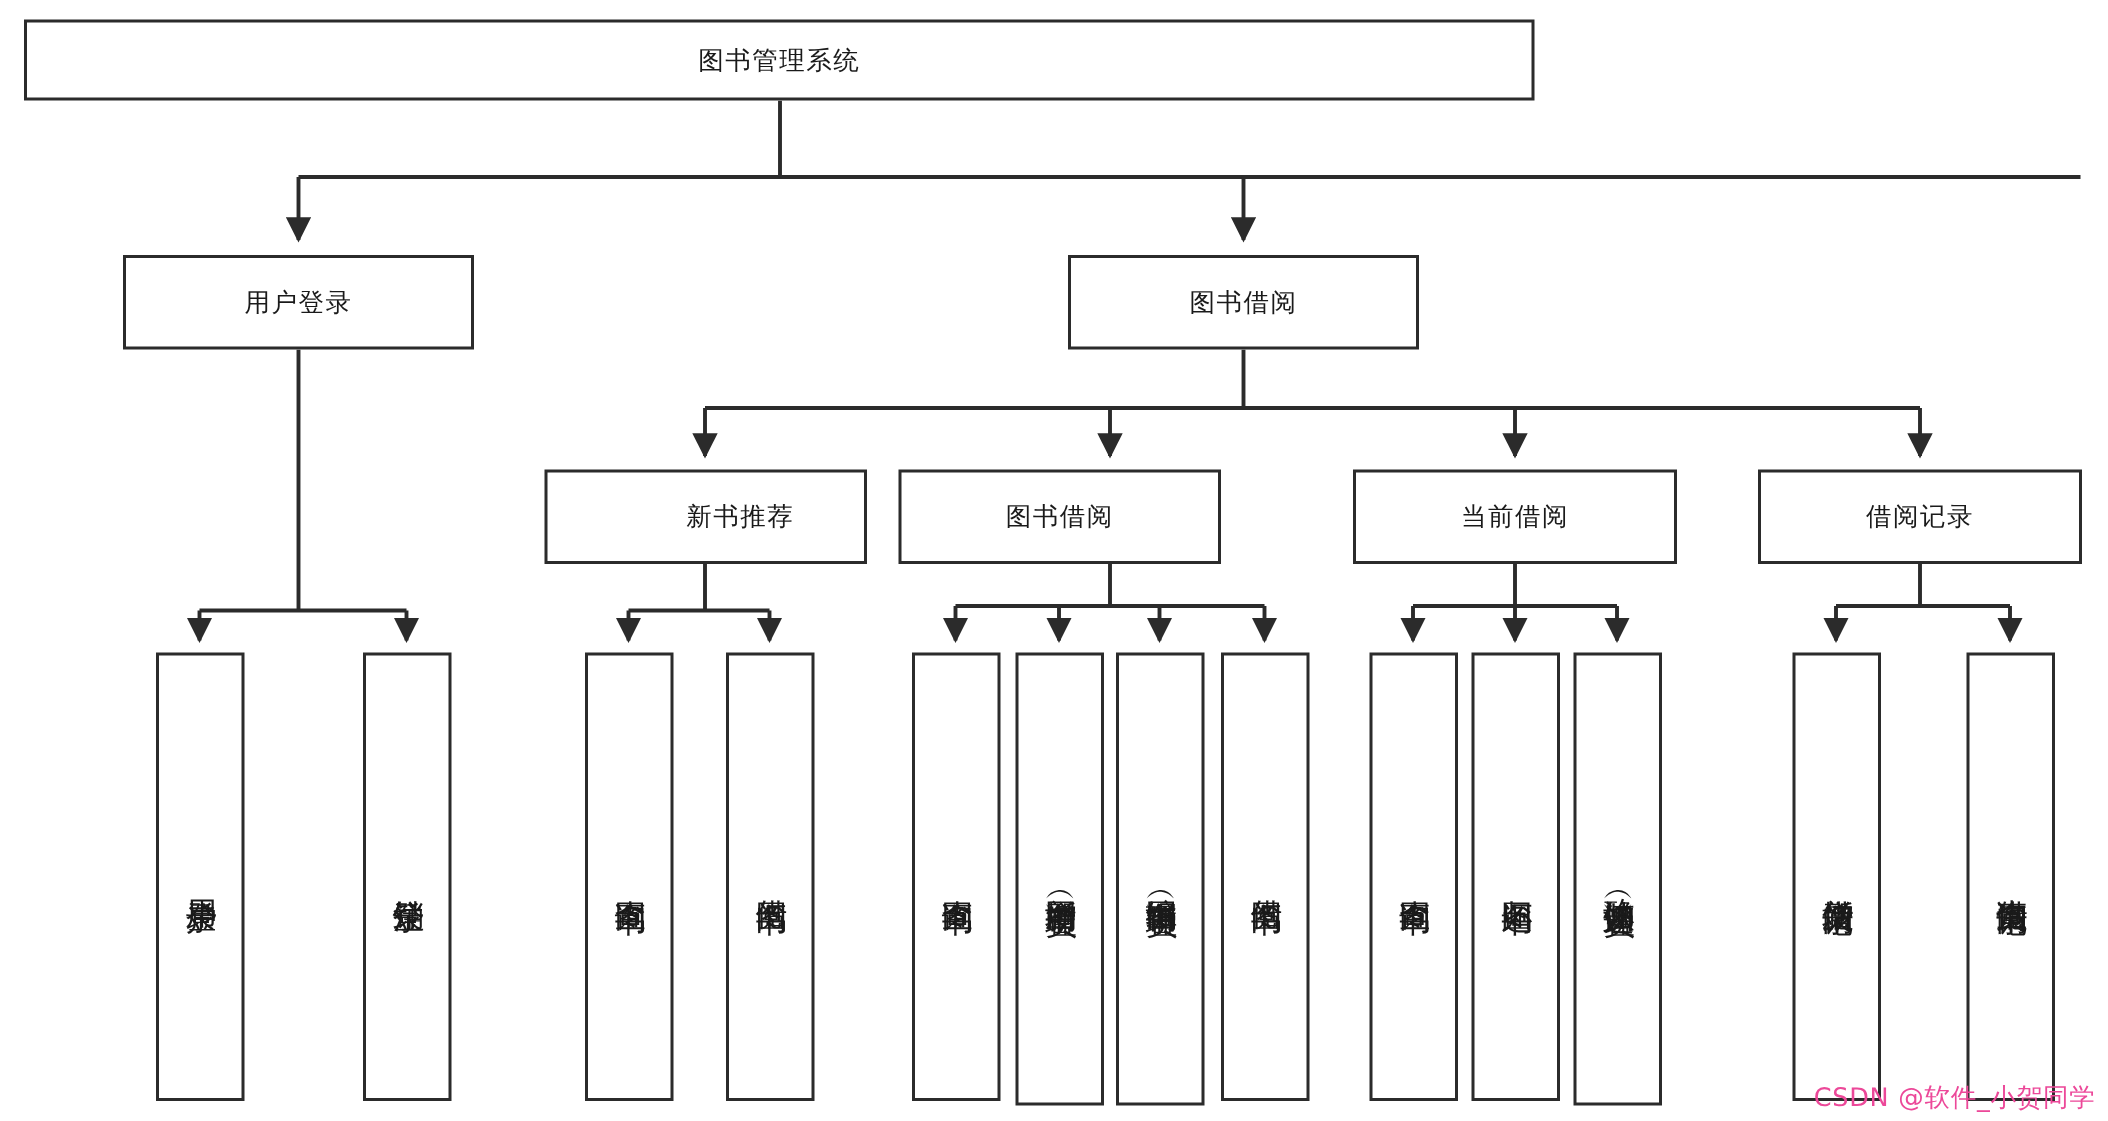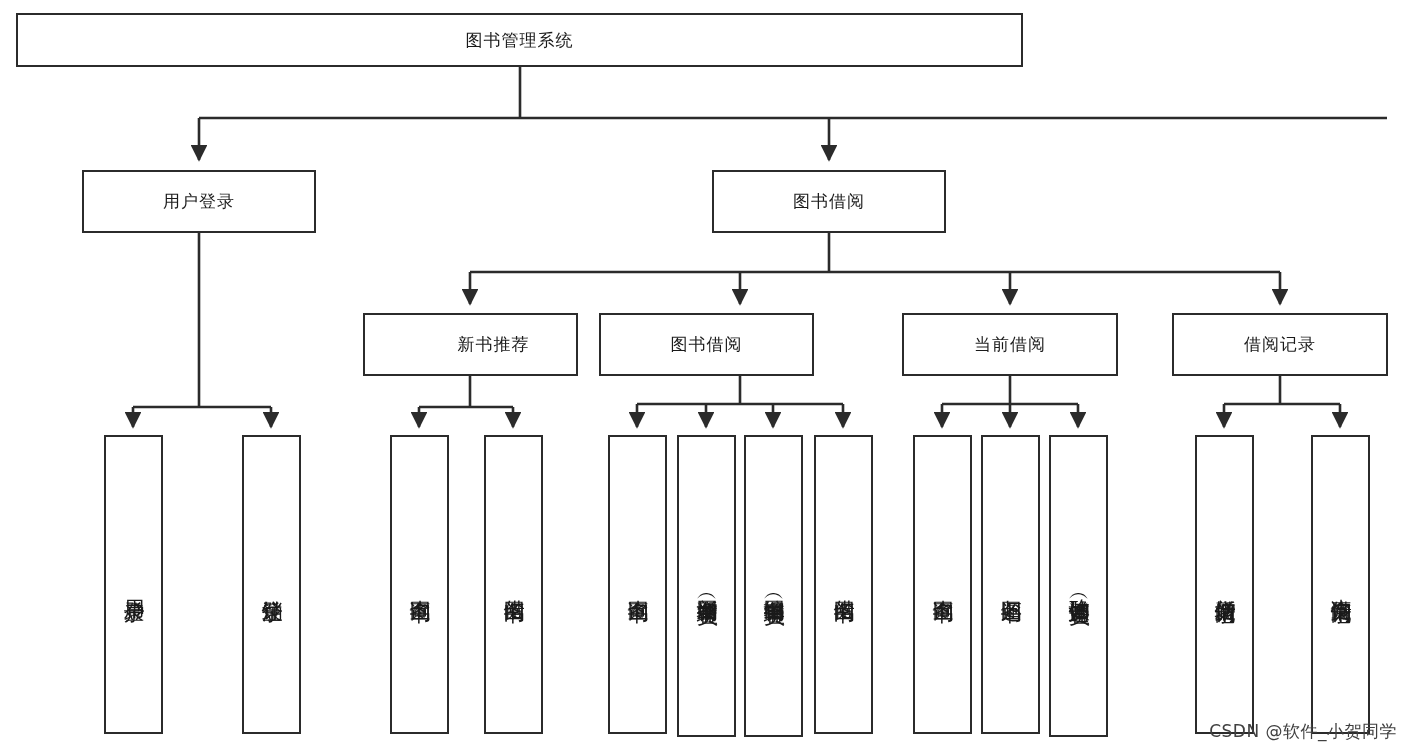--- a/index.html
+++ b/index.html
@@ -50,21 +50,21 @@
   }
   .node.vertical > span {
     writing-mode: vertical-rl;
     text-orientation: upright;
   }
   .watermark {
     position: absolute;
     right: 8px;
     bottom: 4px;
     font-size: 17px;
-    color: #404040;
+    color: #ec4899;
     letter-spacing: 0.5px;
     white-space: nowrap;
   }
 </style>
 </head>
 <body>
 
 <div id="canvas">
 
   <svg id="wires" viewBox="0 0 1405 747" xmlns="http://www.w3.org/2000/svg">

